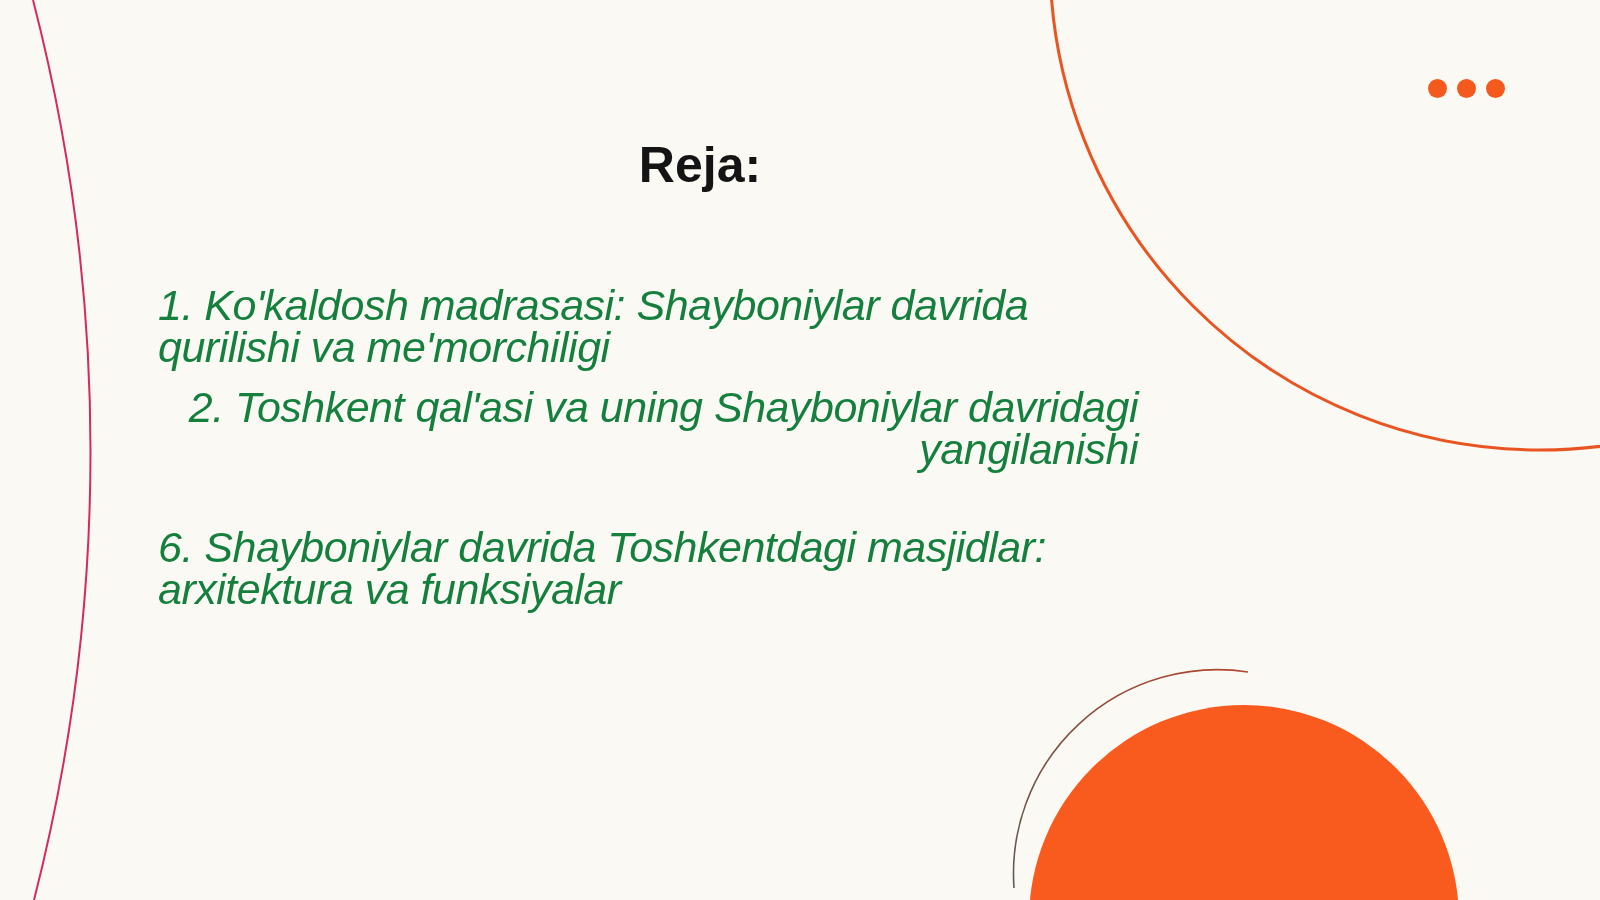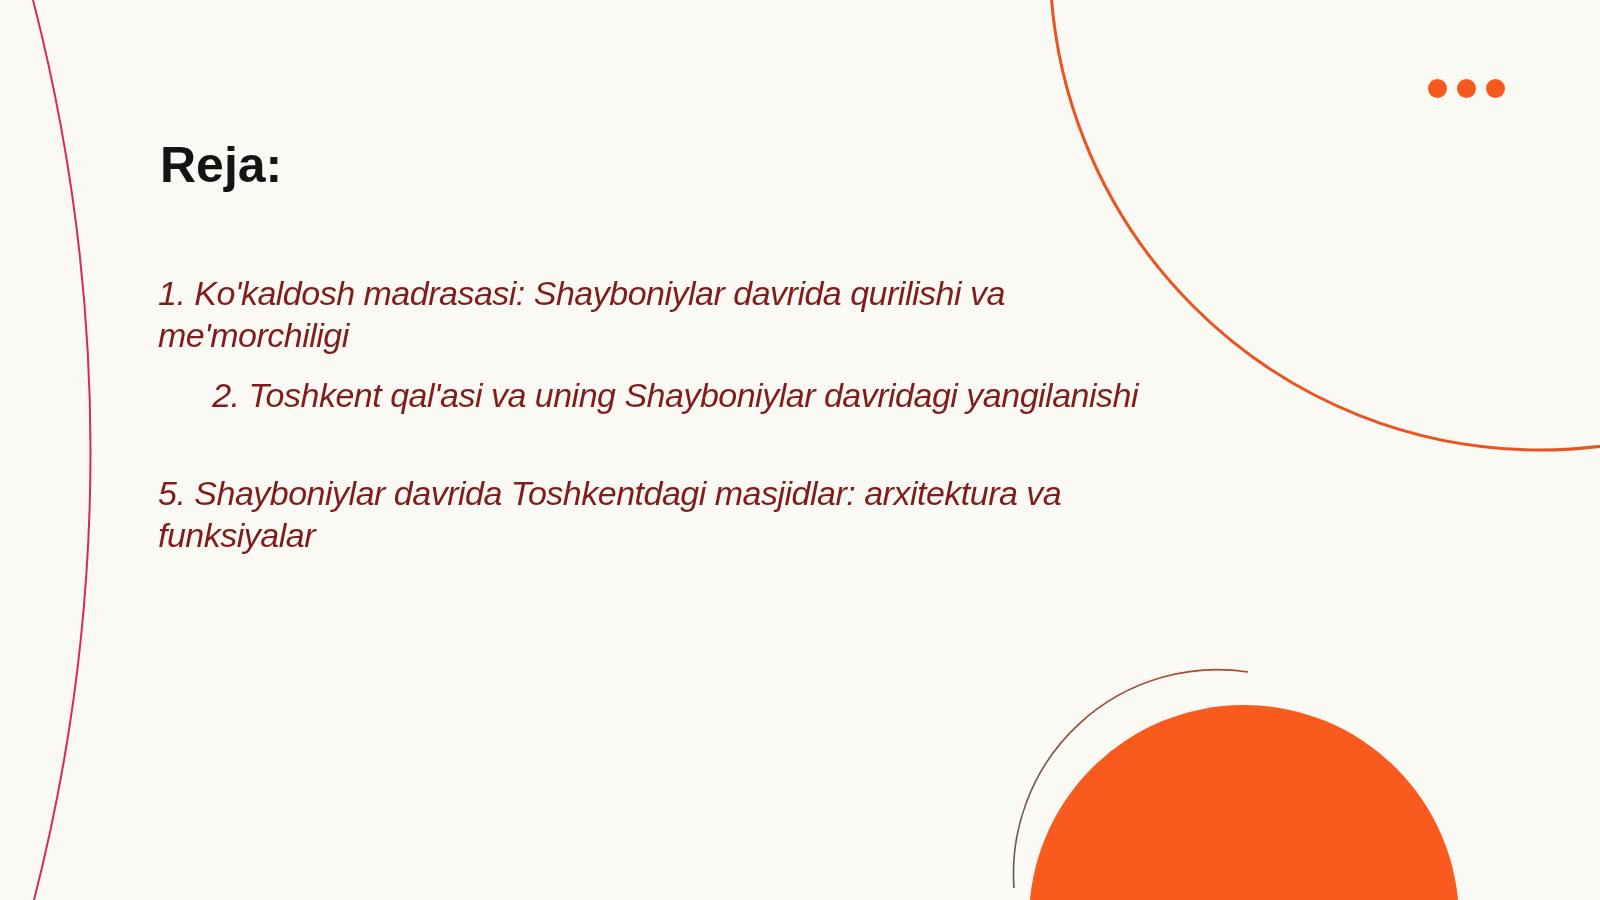--- a/index.html
+++ b/index.html
@@ -30,34 +30,35 @@
     height: 19px;
     border-radius: 50%;
     background: #F45A1E;
   }
   .slide-title {
     position: absolute;
     left: 160px;
     top: 133px;
     width: 1080px;
     margin: 0;
+    text-align: center;
     font-size: 50px;
     line-height: 64px;
     font-weight: bold;
     color: #141414;
     letter-spacing: 0px;
   }
   .items {
     position: absolute;
     left: 158px;
-    top: 272px;
+    top: 284px;
     width: 980px;
-    color: #7f1d1d;
+    color: #15803d;
     font-style: italic;
-    font-size: 34px;
+    font-size: 43px;
     line-height: 42px;
     letter-spacing: -0.5px;
     font-stretch: semi-condensed;
   }
   .items p { margin: 0; }
   .items p.item-1 { margin-bottom: 18px; }
   .items p.item-2 { margin-bottom: 56px; text-align: right; }
 </style>
 </head>
 <body>
@@ -85,16 +86,16 @@
     <span class="dot"></span>
     <span class="dot"></span>
     <span class="dot"></span>
   </div>
 
   <h1 class="slide-title">Reja:</h1>
 
   <div class="items">
     <p class="item-1">1. Ko'kaldosh madrasasi: Shayboniylar davrida qurilishi va me'morchiligi</p>
     <p class="item-2">2. Toshkent qal'asi va uning Shayboniylar davridagi yangilanishi</p>
-    <p class="item-3">5. Shayboniylar davrida Toshkentdagi masjidlar: arxitektura va funksiyalar</p>
+    <p class="item-3">6. Shayboniylar davrida Toshkentdagi masjidlar: arxitektura va funksiyalar</p>
   </div>
 
 </div>
 
 </body></html>

